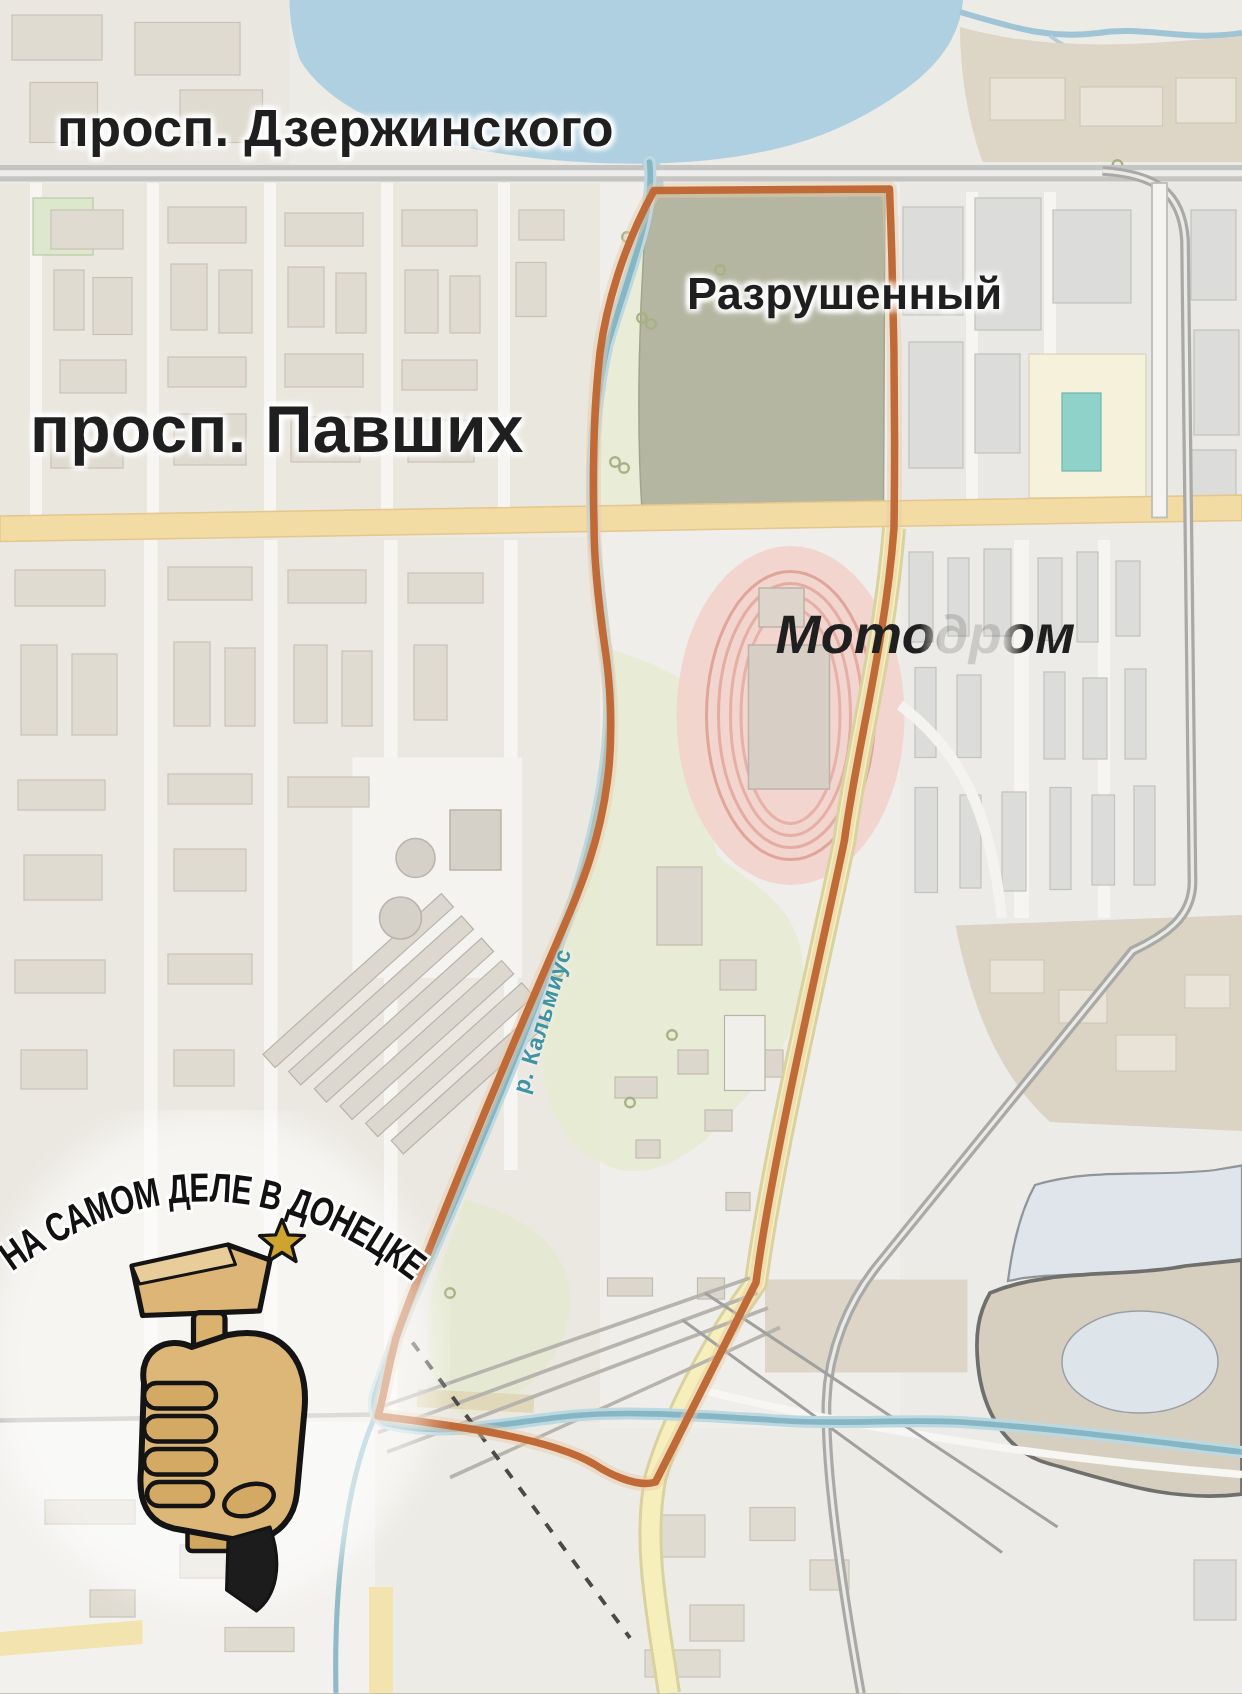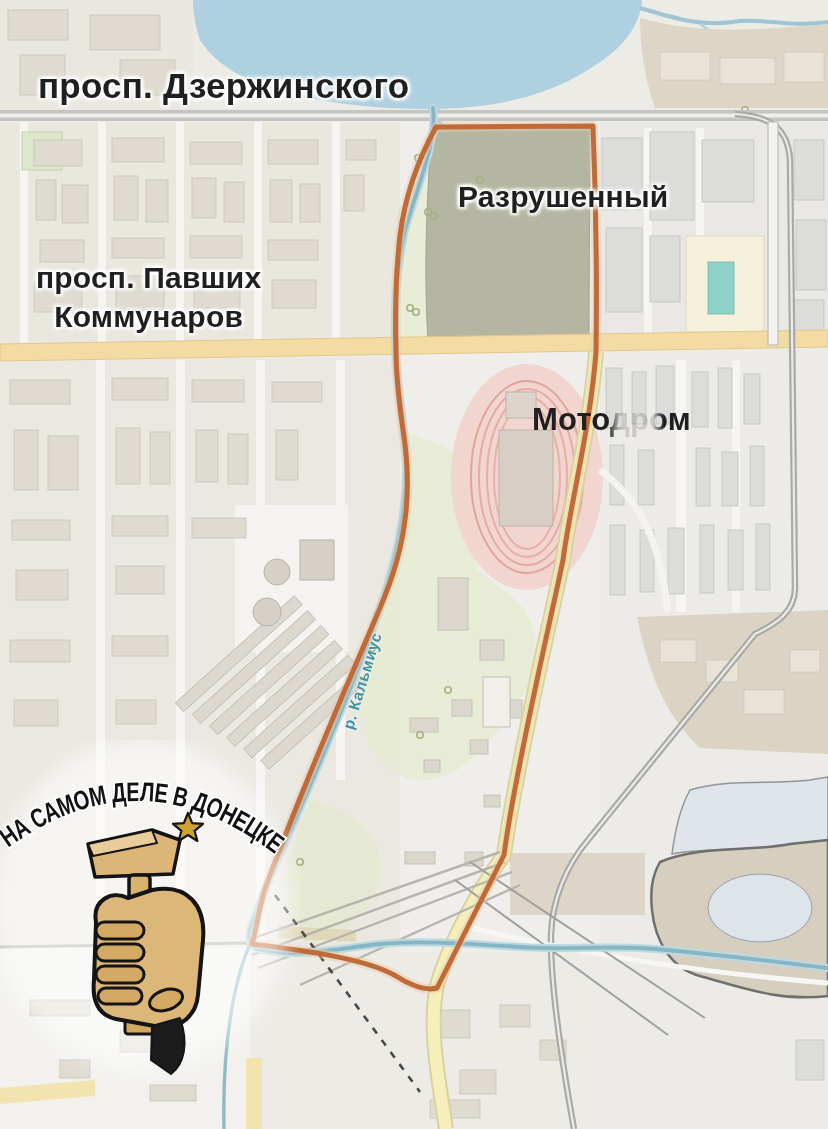--- a/index.html
+++ b/index.html
@@ -9,27 +9,28 @@
   }
   #map-art{position:absolute;left:0;top:0;width:828px;height:1129px;display:block;}
   .map-label{
     position:absolute;font-weight:bold;color:#1f1f1f;line-height:1.26;
     text-shadow:-2px -2px 3px rgba(255,255,255,.95),2px -2px 3px rgba(255,255,255,.95),
                 -2px 2px 3px rgba(255,255,255,.95),2px 2px 3px rgba(255,255,255,.95),
                 0 0 7px rgba(255,255,255,.85);
     white-space:nowrap;letter-spacing:.2px;
   }
   .lbl-top{left:38px;top:64px;font-size:35px;}
-  .lbl-left{left:36px;top:258px;font-size:30px;line-height:1.3;}
+  .lbl-left{left:20px;top:258px;font-size:44px;line-height:1.3;}
   .lbl-stadium{left:458px;top:176px;font-size:30px;line-height:1.38;}
   .lbl-moto{
-    left:532px;top:400px;font-size:31px;
+    left:517px;top:400px;font-size:36px;
     background:linear-gradient(90deg,#1f1f1f 0%,#1f1f1f 48%,rgba(31,31,31,.16) 55%,rgba(31,31,31,.16) 76%,#1f1f1f 83%,#1f1f1f 100%);
     -webkit-background-clip:text;background-clip:text;color:transparent;
     text-shadow:none;
+    font-style:italic;
   }
   .lbl-river{
     left:357px;top:712px;font-size:15.5px;color:#3f93a6;
     transform:rotate(-73deg);transform-origin:0 100%;
     text-shadow:0 0 3px rgba(255,255,255,.8);letter-spacing:.6px;
   }
   #logo{position:absolute;left:0;top:740px;width:300px;height:360px;}
 </style>
 </head>
 <body>
@@ -304,21 +305,20 @@
 
   <g fill="none" stroke-linejoin="round" stroke-linecap="round">
     <path d="M436,127 L593,126 C596,200 597,280 596,352 C590,430 571,500 563,560 C553,610 515,770 504,855 L437,988 C424,992 405,982 396,976 C365,958 300,950 252,944 C255,935 258,915 264,892 C280,845 330,723 374,622 C388,590 400,560 405,520 C409,490 407,455 403,430 C398,395 396,370 396,350 C395,310 396,270 400,235 C404,205 415,165 436,127 Z" stroke="#e8c9a8" stroke-width="10" opacity=".45"></path>
     <path d="M436,127 L593,126 C596,200 597,280 596,352 C590,430 571,500 563,560 C553,610 515,770 504,855 L437,988 C424,992 405,982 396,976 C365,958 300,950 252,944 C255,935 258,915 264,892 C280,845 330,723 374,622 C388,590 400,560 405,520 C409,490 407,455 403,430 C398,395 396,370 396,350 C395,310 396,270 400,235 C404,205 415,165 436,127 Z" stroke="#c06a38" stroke-width="5"></path>
   </g>
 </svg>
 
 <div class="map-label lbl-top">просп. Дзержинского</div>
 <div class="map-label lbl-left">
   <div>просп. Павших</div>
-  <div>Коммунаров</div>
 </div>
 <div class="map-label lbl-stadium">
   <div>Разрушенный</div>
 </div>
 <div class="map-label lbl-moto">Мотодром</div>
 <div class="map-label lbl-river">р. Кальмиус</div>
 
 <svg id="logo" viewBox="0 740 300 360" xmlns="http://www.w3.org/2000/svg">
   <defs>
     <path id="arcPath" d="M8,848 Q140,752 272,852"></path>

